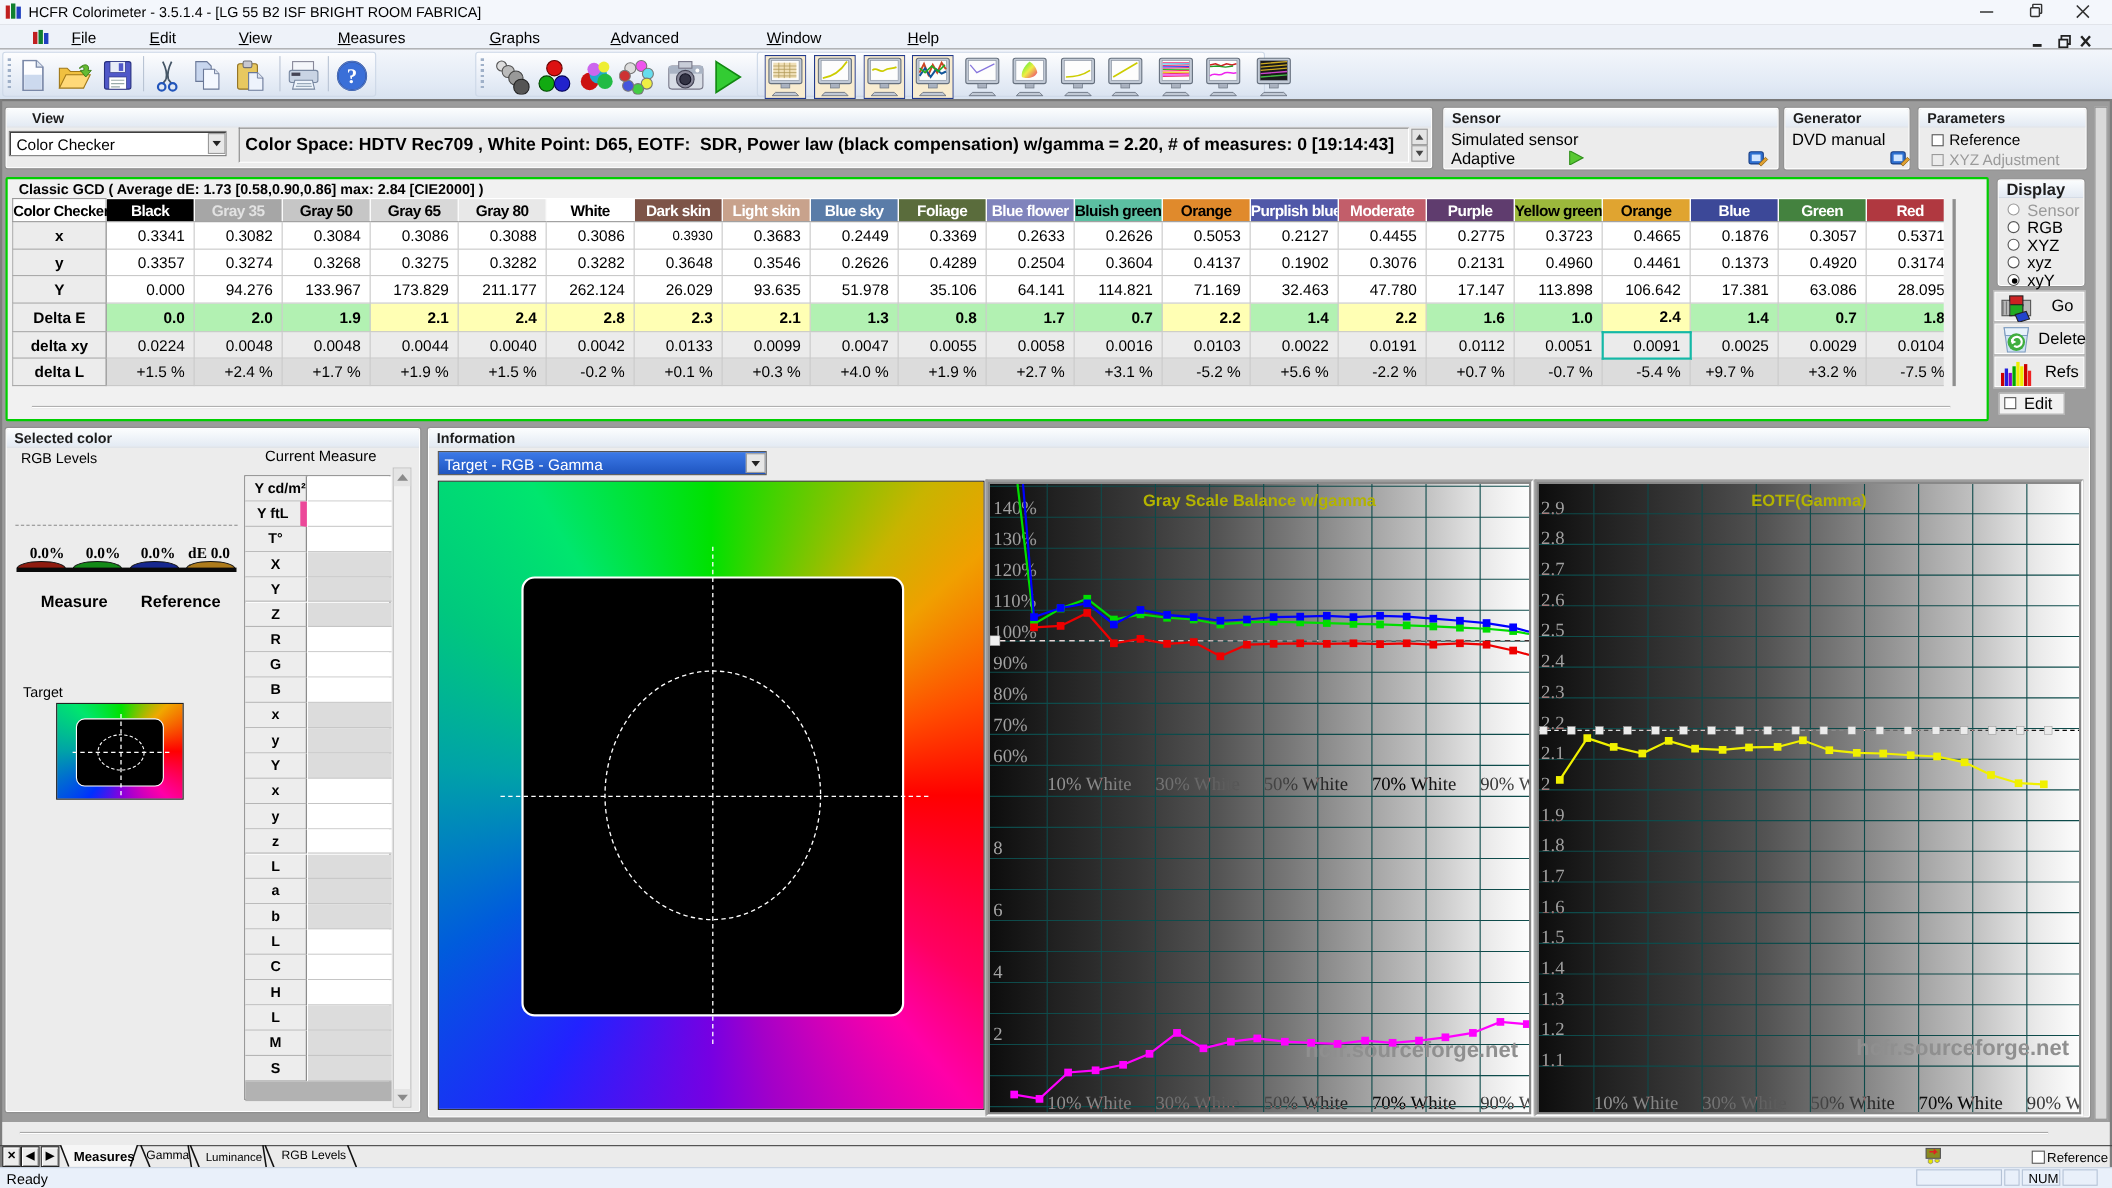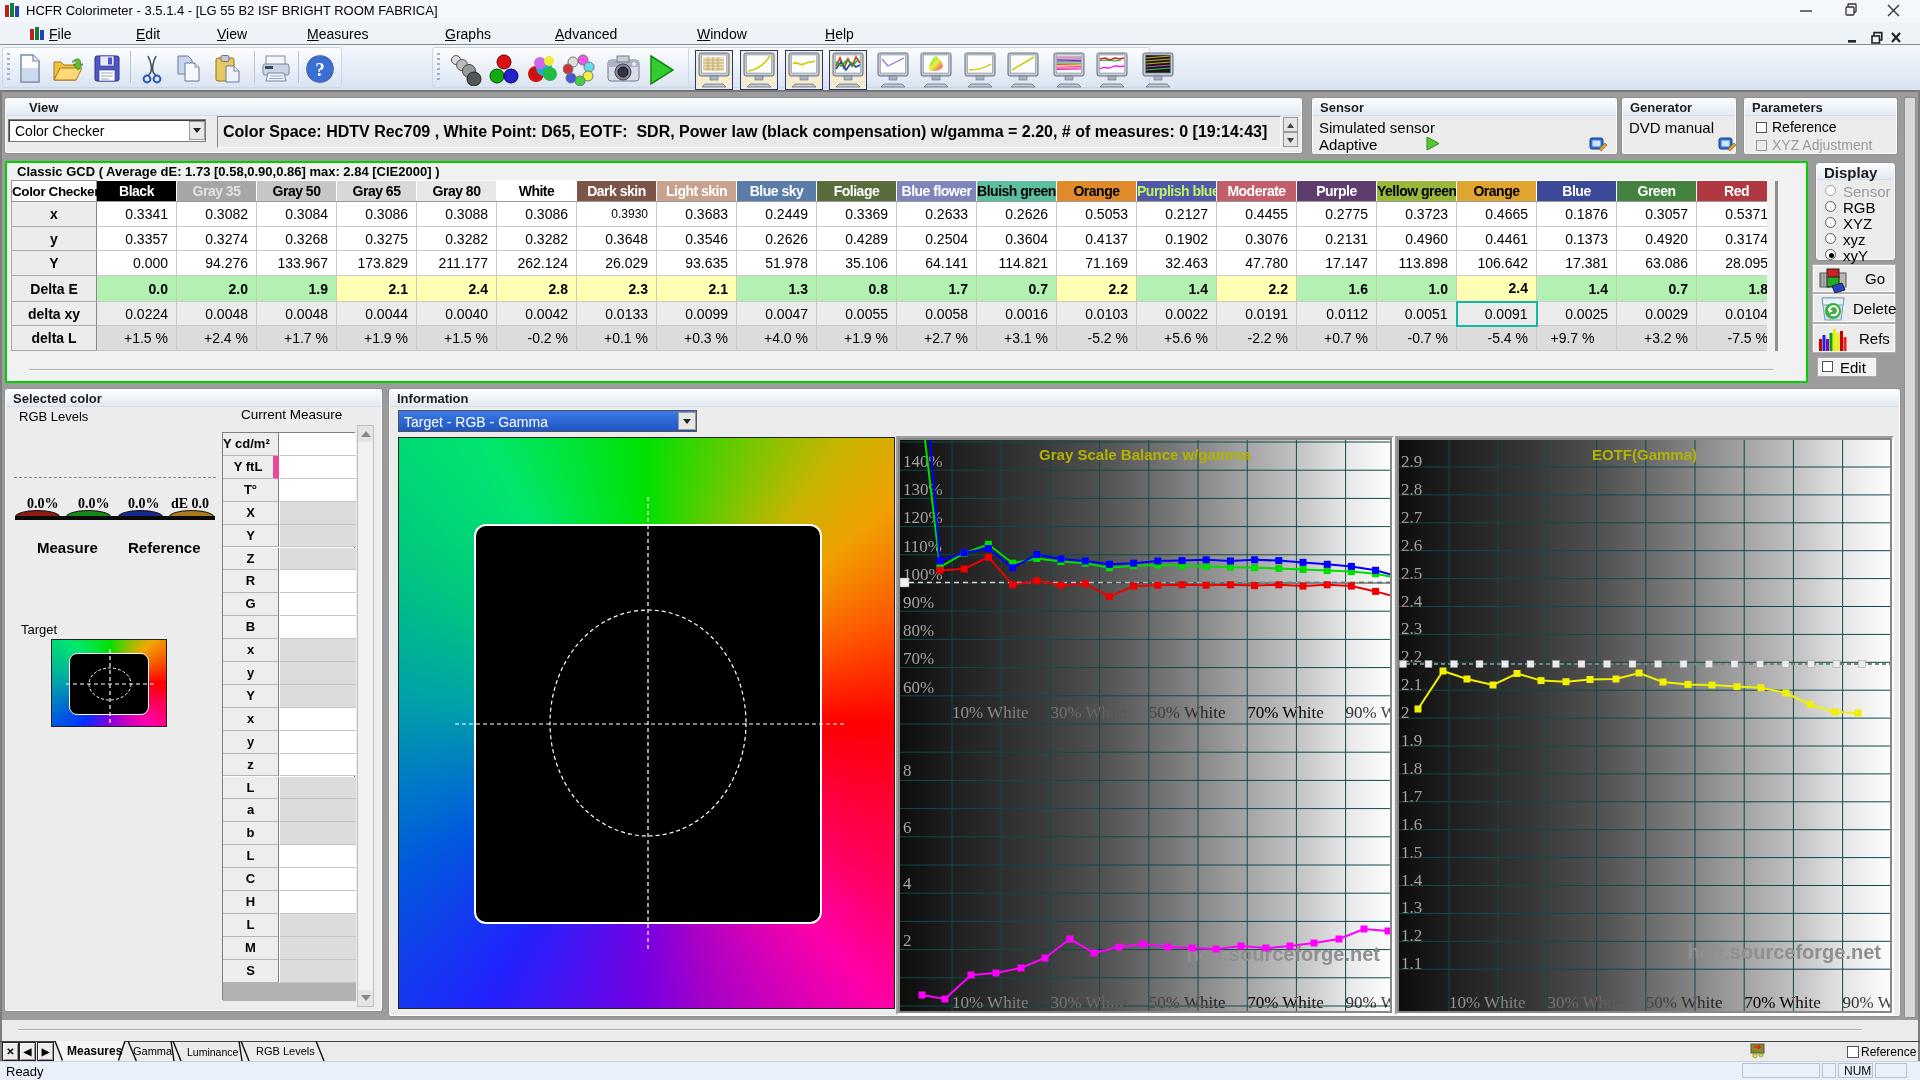--- a/index.html
+++ b/index.html
@@ -35,21 +35,21 @@
  <rect x="51" y="7" width="8" height="8" fill="none" stroke="#333" stroke-width="1.3" rx="1"></rect>
  <path d="M53 7 L53 4.5 Q53 4 53.5 4 L60.5 4 Q61 4 61 4.5 L61 11.5 Q61 12 60.5 12 L59 12" fill="none" stroke="#333" stroke-width="1.3"></path>
  <path d="M93 5 L104 16 M104 5 L93 16" stroke="#333" stroke-width="1.4"></path>
 </svg>
 <div class="abs" id="menubar"></div>
 <svg class="abs" style="left:30px;top:27px" width="16" height="15">
     <rect x="0" y="2" width="4" height="11" fill="#c02020"></rect>
     <rect x="5" y="0" width="4" height="13" fill="#108030"></rect>
     <rect x="10" y="3" width="4" height="10" fill="#2040c0"></rect>
   </svg>
-<div class="menuitem" style="left:49px"><u>F</u>ile</div>
+<div class="menuitem" style="left:65px"><u>F</u>ile</div>
 <div class="menuitem" style="left:136px"><u>E</u>dit</div>
 <div class="menuitem" style="left:217px"><u>V</u>iew</div>
 <div class="menuitem" style="left:307px"><u>M</u>easures</div>
 <div class="menuitem" style="left:445px"><u>G</u>raphs</div>
 <div class="menuitem" style="left:555px"><u>A</u>dvanced</div>
 <div class="menuitem" style="left:697px"><u>W</u>indow</div>
 <div class="menuitem" style="left:825px"><u>H</u>elp</div>
 <svg class="abs" style="left:1845px;top:31px" width="60" height="13">
  <rect x="3" y="9" width="8" height="2.6" fill="#222"></rect>
  <rect x="27" y="5" width="7.5" height="7" fill="none" stroke="#222" stroke-width="1.6"></rect>
@@ -321,21 +321,21 @@
             <td style="width:80px;background:#d8d8d8;color:#000;font-weight:bold;font-size:14px;letter-spacing:-0.5px;text-align:center;border:1px solid #fff;border-bottom:1px solid #999;white-space:nowrap;overflow:hidden">Gray 65</td>
             <td style="width:80px;background:#e8e8e8;color:#000;font-weight:bold;font-size:14px;letter-spacing:-0.5px;text-align:center;border:1px solid #fff;border-bottom:1px solid #999;white-space:nowrap;overflow:hidden">Gray 80</td>
             <td style="width:80px;background:#ffffff;color:#000;font-weight:bold;font-size:14px;letter-spacing:-0.5px;text-align:center;border:1px solid #fff;border-bottom:1px solid #999;white-space:nowrap;overflow:hidden">White</td>
             <td style="width:80px;background:#7d5448;color:#fff;font-weight:bold;font-size:14px;letter-spacing:-0.5px;text-align:center;border:1px solid #fff;border-bottom:1px solid #999;white-space:nowrap;overflow:hidden">Dark skin</td>
             <td style="width:80px;background:#c8a28c;color:#fff;font-weight:bold;font-size:14px;letter-spacing:-0.5px;text-align:center;border:1px solid #fff;border-bottom:1px solid #999;white-space:nowrap;overflow:hidden">Light skin</td>
             <td style="width:80px;background:#5a7ca8;color:#fff;font-weight:bold;font-size:14px;letter-spacing:-0.5px;text-align:center;border:1px solid #fff;border-bottom:1px solid #999;white-space:nowrap;overflow:hidden">Blue sky</td>
             <td style="width:80px;background:#5a6c3c;color:#fff;font-weight:bold;font-size:14px;letter-spacing:-0.5px;text-align:center;border:1px solid #fff;border-bottom:1px solid #999;white-space:nowrap;overflow:hidden">Foliage</td>
             <td style="width:80px;background:#8084bc;color:#fff;font-weight:bold;font-size:14px;letter-spacing:-0.5px;text-align:center;border:1px solid #fff;border-bottom:1px solid #999;white-space:nowrap;overflow:hidden">Blue flower</td>
             <td style="width:80px;background:#5cbfa2;color:#000;font-weight:bold;font-size:14px;letter-spacing:-0.5px;text-align:center;border:1px solid #fff;border-bottom:1px solid #999;white-space:nowrap;overflow:hidden">Bluish green</td>
             <td style="width:80px;background:#e08a2c;color:#000;font-weight:bold;font-size:14px;letter-spacing:-0.5px;text-align:center;border:1px solid #fff;border-bottom:1px solid #999;white-space:nowrap;overflow:hidden">Orange</td>
-            <td style="width:80px;background:#5058a8;color:#bef264;font-weight:bold;font-size:14px;letter-spacing:-0.5px;text-align:center;border:1px solid #fff;border-bottom:1px solid #999;white-space:nowrap;overflow:hidden">Purplish blue</td>
+            <td style="width:80px;background:#5058a8;color:#ffffff;font-weight:bold;font-size:14px;letter-spacing:-0.5px;text-align:center;border:1px solid #fff;border-bottom:1px solid #999;white-space:nowrap;overflow:hidden">Purplish blue</td>
             <td style="width:80px;background:#c25e6a;color:#fff;font-weight:bold;font-size:14px;letter-spacing:-0.5px;text-align:center;border:1px solid #fff;border-bottom:1px solid #999;white-space:nowrap;overflow:hidden">Moderate</td>
             <td style="width:80px;background:#5f3c6e;color:#fff;font-weight:bold;font-size:14px;letter-spacing:-0.5px;text-align:center;border:1px solid #fff;border-bottom:1px solid #999;white-space:nowrap;overflow:hidden">Purple</td>
             <td style="width:80px;background:#9cb83c;color:#000;font-weight:bold;font-size:14px;letter-spacing:-0.5px;text-align:center;border:1px solid #fff;border-bottom:1px solid #999;white-space:nowrap;overflow:hidden">Yellow green</td>
             <td style="width:80px;background:#e0a430;color:#000;font-weight:bold;font-size:14px;letter-spacing:-0.5px;text-align:center;border:1px solid #fff;border-bottom:1px solid #999;white-space:nowrap;overflow:hidden">Orange</td>
             <td style="width:80px;background:#3c4898;color:#fff;font-weight:bold;font-size:14px;letter-spacing:-0.5px;text-align:center;border:1px solid #fff;border-bottom:1px solid #999;white-space:nowrap;overflow:hidden">Blue</td>
             <td style="width:80px;background:#44823f;color:#fff;font-weight:bold;font-size:14px;letter-spacing:-0.5px;text-align:center;border:1px solid #fff;border-bottom:1px solid #999;white-space:nowrap;overflow:hidden">Green</td>
             <td style="width:80px;background:#b03840;color:#fff;font-weight:bold;font-size:14px;letter-spacing:-0.5px;text-align:center;border:1px solid #fff;border-bottom:1px solid #999;white-space:nowrap;overflow:hidden">Red</td>
           </tr>
           <tr style="height:25px">
             <td style="background:#ececec;border:1px solid #aaa;border-right:1px solid #888;font-weight:bold;font-size:14px;text-align:center;white-space:nowrap">x</td>
@@ -565,21 +565,21 @@
       <div class="abs" style="left:16px;top:233px;font-size:13px">Target</div>
       <div class="abs" style="left:46px;top:250px;width:116px;height:88px;border:1px solid #222;background:conic-gradient(from 0deg at 51% 50%, #00e100, #f0a800 45deg, #ff0000 90deg, #ff00a8 135deg, #8800dd 180deg, #0030ff 215deg, #00a2a8 270deg, #00e66e 315deg, #00e100);">
         <div class="abs" style="left:17px;top:13px;width:80px;height:62px;background:#000;border:1.5px solid #fff;border-radius:8px"></div>
         <svg class="abs" style="left:0;top:0" width="116" height="88">
           <line x1="58" y1="9" x2="58" y2="83" stroke="#fff" stroke-width="1.2" stroke-dasharray="4 3"></line>
           <line x1="14" y1="44" x2="103" y2="44" stroke="#fff" stroke-width="1.2" stroke-dasharray="4 3"></line>
           <ellipse cx="58" cy="44" rx="21" ry="16" fill="none" stroke="#fff" stroke-width="1" stroke-dasharray="3 2"></ellipse>
         </svg>
       </div>
       <div class="abs" style="left:217px;top:43px;width:133px;height:568px;border:1px solid #808080;background:#fff">
-        <div class="abs" style="left:0;top:0.0px;width:56px;height:22.9px;background:#ededed;border-bottom:1px solid #b5b5b5;border-right:1px solid #808080;font-size:13px;font-weight:bold;text-align:left;line-height:22.9px">Y cd/m²</div>
+        <div class="abs" style="left:0;top:0.0px;width:56px;height:22.9px;background:#ededed;border-bottom:1px solid #b5b5b5;border-right:1px solid #808080;font-size:13px;font-weight:bold;text-align:right;line-height:22.9px">Y cd/m²</div>
         <div class="abs" style="left:57px;top:0.0px;width:76px;height:22.9px;background:#ffffff;border-bottom:1px solid #c5c5c5"></div>
         <div class="abs" style="left:0;top:22.9px;width:56px;height:22.9px;background:#ededed;border-bottom:1px solid #b5b5b5;border-right:6px solid #ec4899;font-size:13px;font-weight:bold;text-align:center;line-height:22.9px">Y ftL</div>
         <div class="abs" style="left:57px;top:22.9px;width:76px;height:22.9px;background:#ffffff;border-bottom:1px solid #c5c5c5"></div>
         <div class="abs" style="left:0;top:45.8px;width:56px;height:22.9px;background:#ededed;border-bottom:1px solid #b5b5b5;border-right:1px solid #808080;font-size:13px;font-weight:bold;text-align:center;line-height:22.9px">T°</div>
         <div class="abs" style="left:57px;top:45.8px;width:76px;height:22.9px;background:#ffffff;border-bottom:1px solid #c5c5c5"></div>
         <div class="abs" style="left:0;top:68.7px;width:56px;height:22.9px;background:#ededed;border-bottom:1px solid #b5b5b5;border-right:1px solid #808080;font-size:13px;font-weight:bold;text-align:center;line-height:22.9px">X</div>
         <div class="abs" style="left:57px;top:68.7px;width:76px;height:22.9px;background:#dcdcdc;border-bottom:1px solid #c5c5c5"></div>
         <div class="abs" style="left:0;top:91.6px;width:56px;height:22.9px;background:#ededed;border-bottom:1px solid #b5b5b5;border-right:1px solid #808080;font-size:13px;font-weight:bold;text-align:center;line-height:22.9px">Y</div>
         <div class="abs" style="left:57px;top:91.6px;width:76px;height:22.9px;background:#dcdcdc;border-bottom:1px solid #c5c5c5"></div>
         <div class="abs" style="left:0;top:114.5px;width:56px;height:22.9px;background:#ededed;border-bottom:1px solid #b5b5b5;border-right:1px solid #808080;font-size:13px;font-weight:bold;text-align:center;line-height:22.9px">Z</div>

